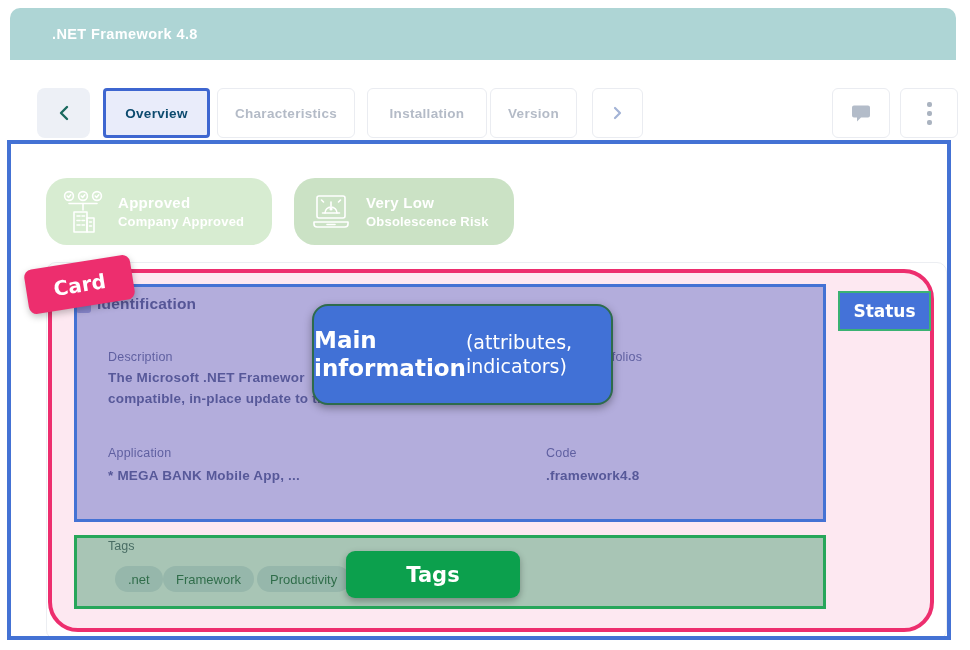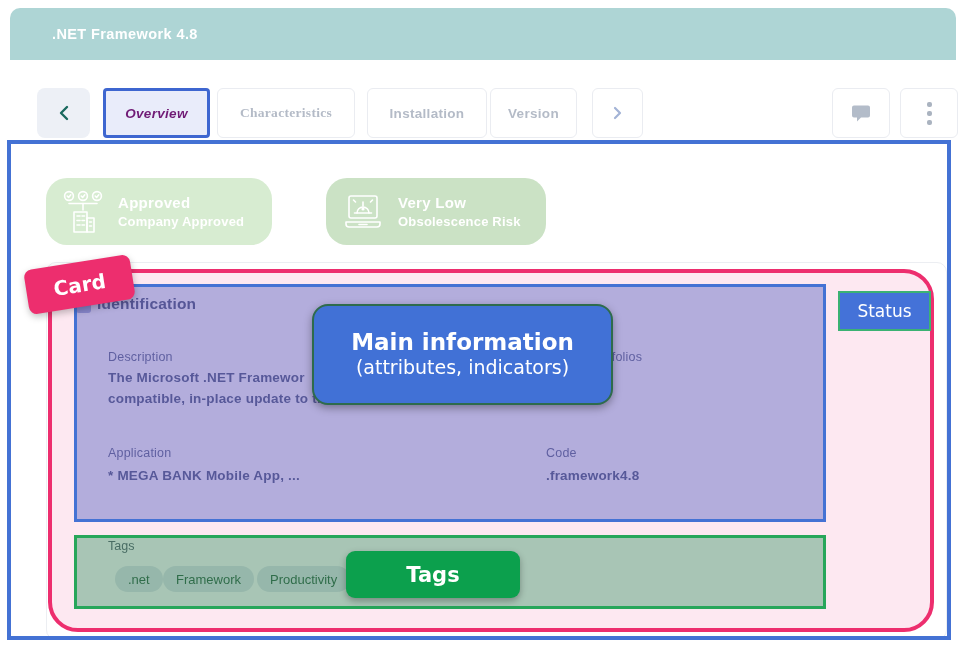--- a/index.html
+++ b/index.html
@@ -12,37 +12,37 @@
   
   .header-bar{left:10px;top:8px;width:946px;height:52px;background:#aed5d5;border-radius:10px 10px 0 0;}
   .header-title{left:42px;top:0;height:52px;display:flex;align-items:center;color:#ffffff;
     font-size:14.5px;font-weight:bold;letter-spacing:.4px;}
 
   
   .tabrow-item{top:88px;height:50px;display:flex;align-items:center;justify-content:center;
     background:#ffffff;border:1px solid #eaecf1;border-radius:6px;box-sizing:border-box;
     color:#b4bbc7;font-size:13.5px;letter-spacing:.3px;font-weight:600;}
   .back-btn{left:37px;width:53px;background:#edf0f6;border:none;border-radius:8px;}
-  .tab-overview{left:103px;width:107px;background:#e9ecfa;border:3px solid #3e66d0;border-radius:4px;color:#701a75;font-style:italic;}
-  .tab-characteristics{left:217px;width:138px;font-family:Liberation Serif, serif;}
+  .tab-overview{left:103px;width:107px;background:#e9ecfa;border:3px solid #3e66d0;border-radius:4px;color:#0c4a6e;}
+  .tab-characteristics{left:217px;width:138px;}
   .tab-installation{left:367px;width:120px;}
   .tab-version{left:490px;width:87px;}
   .next-btn{left:592px;width:51px;}
   .versions-btn{left:690px;width:132px;gap:9px;}
   .comment-btn{left:832px;width:58px;}
   .kebab-btn{left:900px;width:58px;flex-direction:column;gap:4px;}
   .kebab-dot{width:5px;height:5px;border-radius:2px;background:#aab3c0;}
 
   
   .blue-region{left:7px;top:140px;width:944px;height:500px;border:4px solid #4472d4;box-sizing:border-box;z-index:30;pointer-events:none;}
 
   
   .badge{top:178px;height:67px;border-radius:21px;display:flex;align-items:center;z-index:2;}
   .badge1{left:46px;width:226px;background:#d7ecd1;}
-  .badge2{left:294px;width:220px;background:#cbe2c5;margin-left:32px;}
+  .badge2{left:294px;width:220px;background:#cbe2c5;}
   .badge-icon{width:46px;height:46px;margin-left:14px;flex:0 0 auto;}
   .badge-text{margin-left:12px;color:#ffffff;}
   .badge-title{font-size:15px;font-weight:bold;letter-spacing:.3px;}
   .badge-sub{font-size:13px;font-weight:600;letter-spacing:.2px;margin-top:3px;}
 
   
   .white-card{left:46px;top:262px;width:901px;height:378px;background:#ffffff;border:1px solid #eceef2;border-radius:10px;box-sizing:border-box;z-index:1;}
 
   
   .content{z-index:2;}
@@ -67,26 +67,26 @@
   .pink-overlay{left:48px;top:269px;width:886px;height:363px;border:4px solid #ed2e6e;border-radius:30px;
     background:rgba(242,102,162,0.15);box-sizing:border-box;z-index:3;pointer-events:none;}
   .lavender-overlay{left:74px;top:284px;width:752px;height:238px;border:3px solid #4472d4;
     background:rgba(88,102,195,0.45);box-sizing:border-box;z-index:4;pointer-events:none;}
   .green-overlay{left:74px;top:535px;width:752px;height:74px;border:3px solid #27a65a;
     background:rgba(40,145,92,0.40);box-sizing:border-box;z-index:4;pointer-events:none;}
 
   
   .anno{font-family:"DejaVu Sans","Liberation Sans",sans-serif;color:#ffffff;}
   .main-info-box{left:312px;top:304px;width:301px;height:101px;background:#4171d6;border:2px solid #2e6b4c;
-    border-radius:16px;box-sizing:border-box;display:flex;flex-direction:column;align-items:center;justify-content:center;
+    border-radius:16px;box-sizing:border-box;display:flex;flex-direction:row;align-items:center;justify-content:center;
     box-shadow:0 3px 8px rgba(0,0,0,0.35);z-index:5;}
   .main-info-title{font-size:23px;font-weight:bold;line-height:1.2;}
   .main-info-sub{font-size:19px;line-height:1.25;}
   .status-chip{left:838px;top:291px;width:93px;height:40px;background:#4472d8;border:2px solid #3bb273;
-    box-sizing:border-box;display:flex;align-items:center;justify-content:center;font-size:17px;font-weight:normal;z-index:5;}
+    box-sizing:border-box;display:flex;align-items:center;justify-content:center;font-size:17px;font-weight:bold;z-index:5;}
   .tags-button{left:346px;top:551px;width:174px;height:47px;background:#0ca04d;border-radius:9px;
     display:flex;align-items:center;justify-content:center;font-size:21px;font-weight:bold;
     box-shadow:0 3px 7px rgba(0,0,0,0.3);z-index:5;}
   .card-label{left:26px;top:262px;width:107px;height:45px;background:#ed2e6e;border-radius:8px;
     display:flex;align-items:center;justify-content:center;font-size:20px;font-weight:bold;
     transform:rotate(-9deg);box-shadow:0 3px 7px rgba(0,0,0,0.25);z-index:6;}
 </style>
 </head>
 <body>
 

